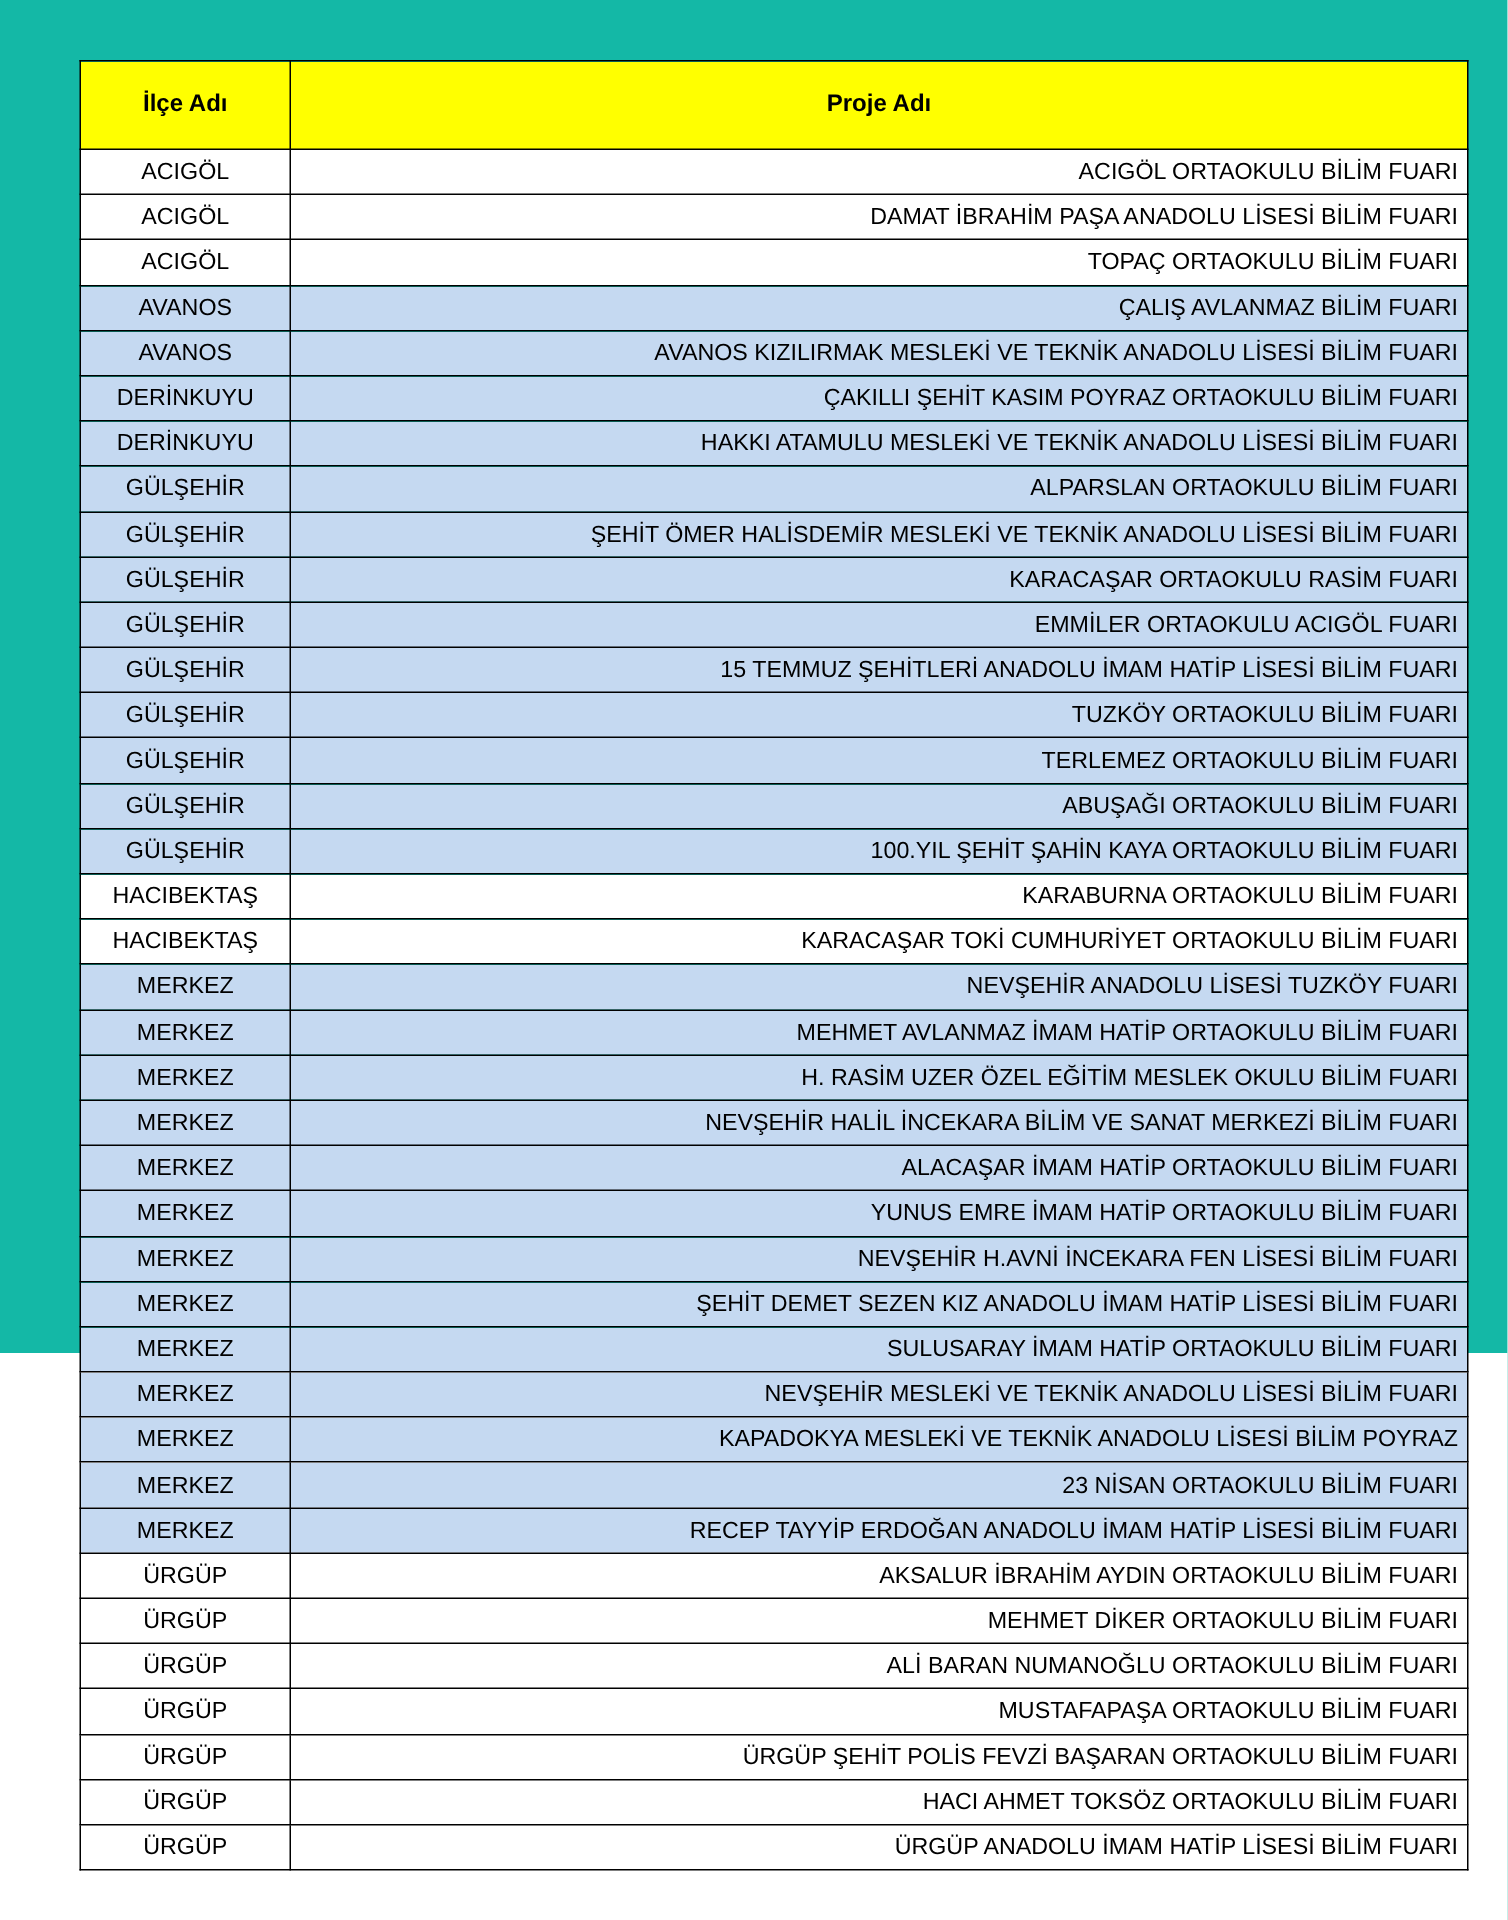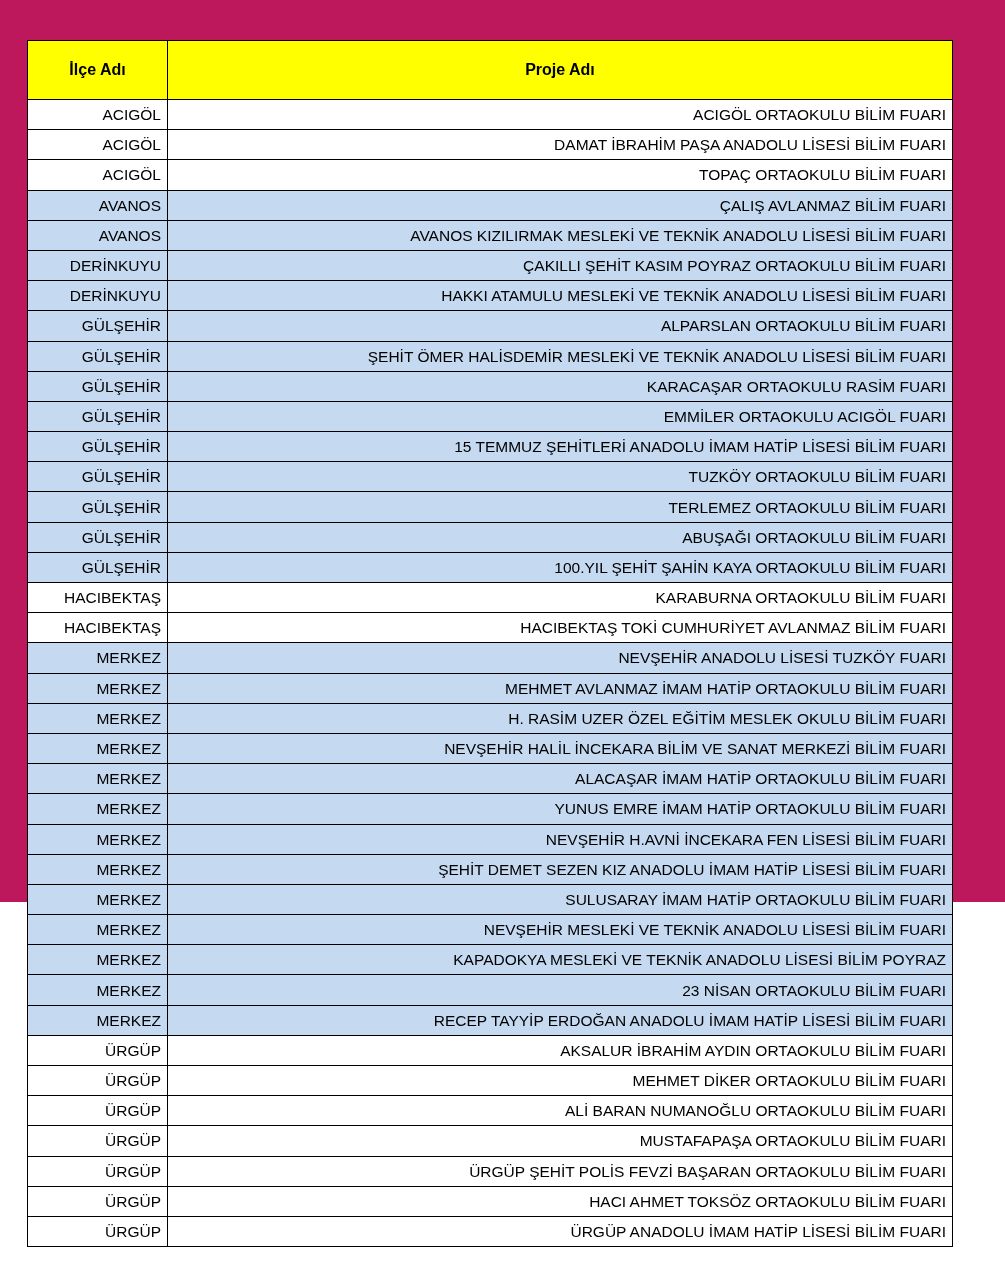--- a/index.html
+++ b/index.html
@@ -10,22 +10,22 @@
   body {
     width: 1005px;
     height: 1280px;
     font-family: "Liberation Sans", sans-serif;
     color: #000000;
   }
   .page {
     width: 1005px;
     height: 902px;
     box-sizing: border-box;
-    padding: 40px 40px 0 27px;
-    background: #be185d;
+    padding: 40px 40px 0 53px;
+    background: #14b8a6;
   }
   table.project-table {
     border-collapse: collapse;
     width: 925px;
     table-layout: fixed;
     border: 1px solid #000000;
   }
   table.project-table col.col-district { width: 140px; }
   table.project-table col.col-project { width: 785px; }
 
@@ -41,21 +41,21 @@
     white-space: nowrap;
   }
   table.project-table thead th {
     background: #ffff00;
     font-weight: bold;
     text-align: center;
     height: 58px;
     font-size: 16px;
   }
   table.project-table td.district {
-    text-align: right;
+    text-align: center;
   }
   table.project-table td.project {
     text-align: right;
   }
   tr.shade td {
     background: #c5d9f1;
   }
   tr.plain td {
     background: #ffffff;
   }
@@ -139,21 +139,21 @@
         <tr class="shade">
           <td class="district">GÜLŞEHİR</td>
           <td class="project">100.YIL ŞEHİT ŞAHİN KAYA ORTAOKULU BİLİM FUARI</td>
         </tr>
         <tr class="plain">
           <td class="district">HACIBEKTAŞ</td>
           <td class="project">KARABURNA ORTAOKULU BİLİM FUARI</td>
         </tr>
         <tr class="plain">
           <td class="district">HACIBEKTAŞ</td>
-          <td class="project">HACIBEKTAŞ TOKİ CUMHURİYET AVLANMAZ BİLİM FUARI</td>
+          <td class="project">KARACAŞAR TOKİ CUMHURİYET ORTAOKULU BİLİM FUARI</td>
         </tr>
         <tr class="shade">
           <td class="district">MERKEZ</td>
           <td class="project">NEVŞEHİR ANADOLU LİSESİ TUZKÖY FUARI</td>
         </tr>
         <tr class="shade">
           <td class="district">MERKEZ</td>
           <td class="project">MEHMET AVLANMAZ İMAM HATİP ORTAOKULU BİLİM FUARI</td>
         </tr>
         <tr class="shade">

